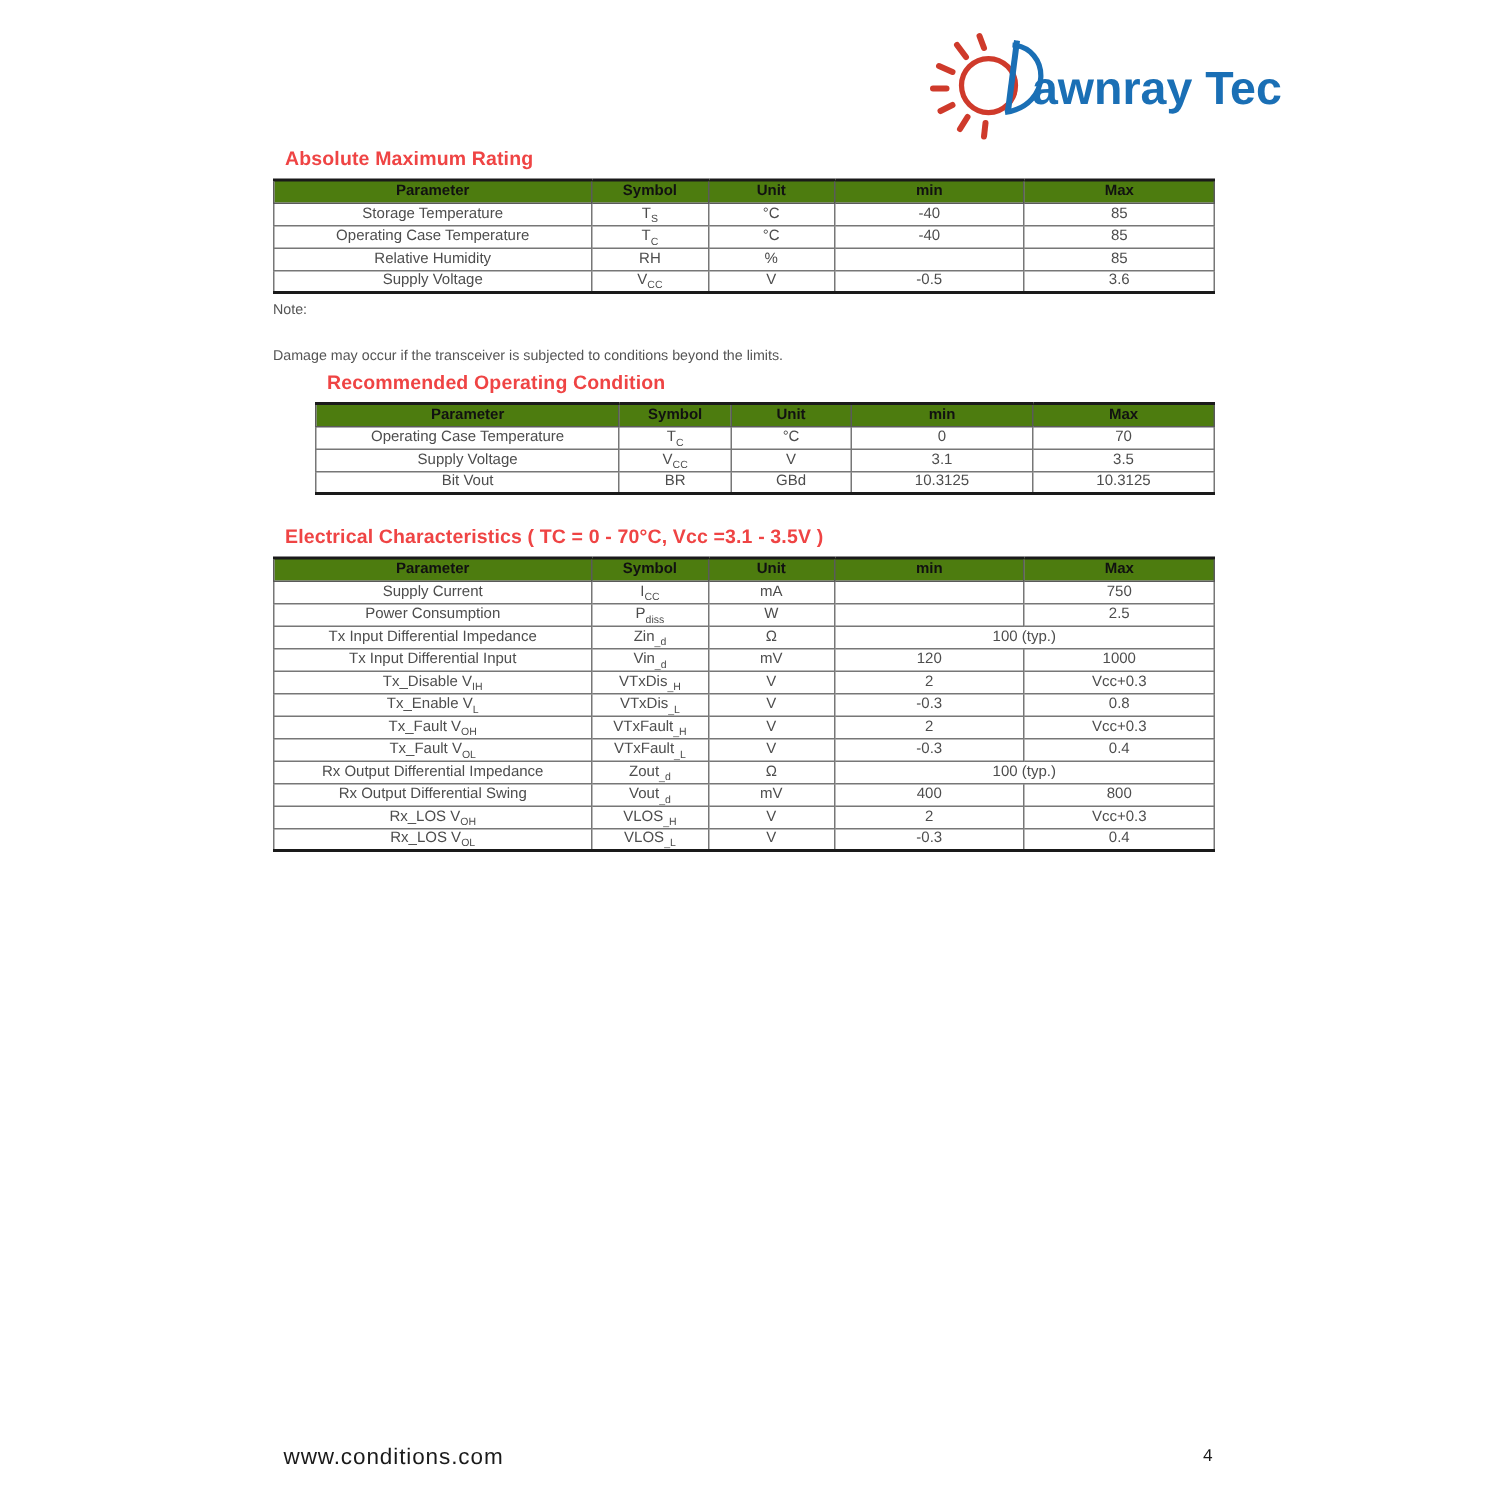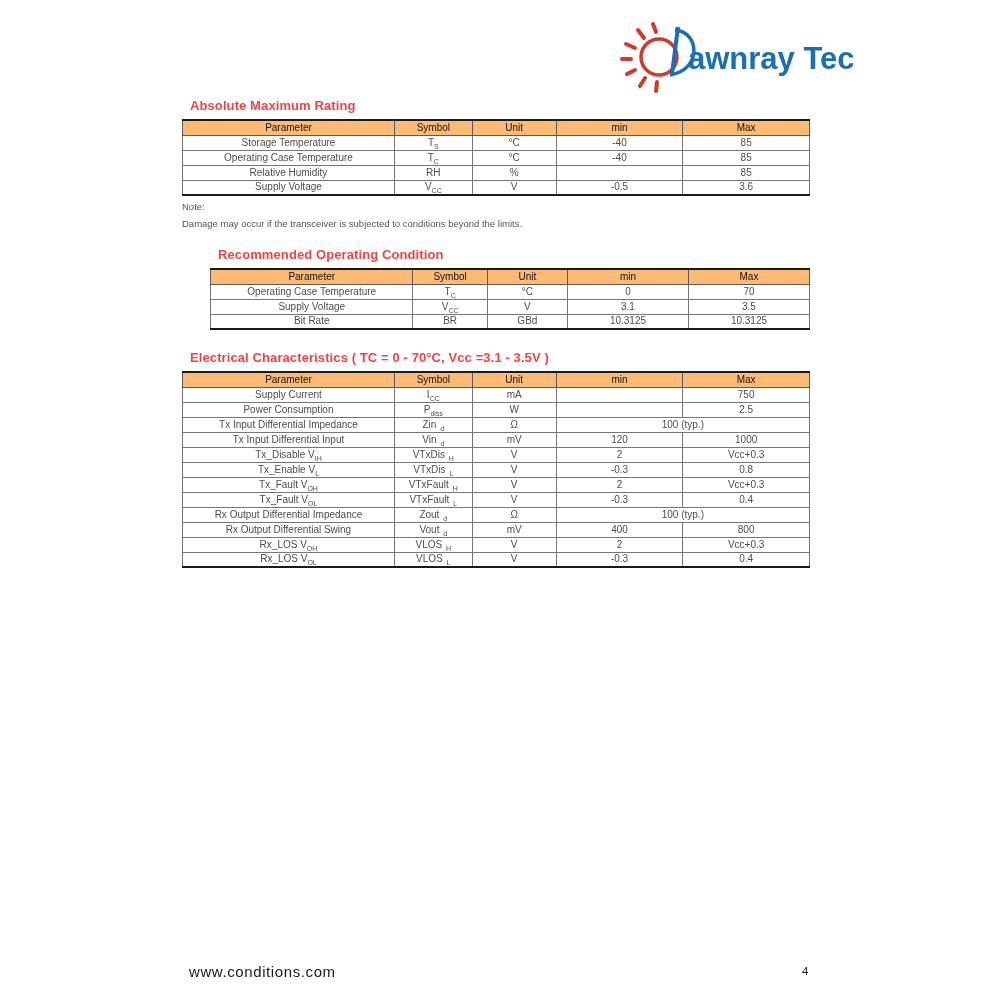--- a/index.html
+++ b/index.html
@@ -20,32 +20,32 @@
     font-size:13px; font-weight:bold; color:#ef4444;
     margin:0 0 6px 8px; letter-spacing:0.1px;
   }
   table { width:100%; border-collapse:collapse; table-layout:fixed; border-bottom:2px solid #1a1a1a; }
   col.c-param { width:33.8%; }
   col.c-symbol { width:12.4%; }
   col.c-unit { width:13.4%; }
   col.c-min { width:20.2%; }
   col.c-max { width:20.2%; }
   th {
-    background:#fdba74; border:1px solid #5a5a5a; border-top:2px solid #1a1a1a;
-    font-size:10px; font-weight:normal; color:#111;
+    background:#4d7c0f; border:1px solid #5a5a5a; border-top:2px solid #1a1a1a;
+    font-size:10px; font-weight:bold; color:#111;
     height:15px; text-align:center; line-height:1;
   }
   td {
     border:1px solid #777; font-size:10px; color:#4d4d4d;
     height:15px; text-align:center; line-height:1; padding:0 3px;
     overflow:hidden; white-space:nowrap;
   }
   sub { font-size:7px; line-height:0; }
   .note-label { margin-top:5px; font-size:9.5px; color:#555; }
-  .note-text  { margin-top:6px; font-size:9.5px; color:#555; }
+  .note-text  { margin-top:20px; font-size:9.5px; color:#555; }
   
   .footer-site {
     position:absolute; left:189px; top:963px;
     font-size:15px; color:#1a1a1a; letter-spacing:0.6px;
   }
   .footer-page {
     position:absolute; left:802px; top:965px;
     font-size:11.5px; color:#1a1a1a;
   }
 </style>
@@ -160,21 +160,21 @@
             <td>70</td>
           </tr>
           <tr>
             <td>Supply Voltage</td>
             <td>V<sub>CC</sub></td>
             <td>V</td>
             <td>3.1</td>
             <td>3.5</td>
           </tr>
           <tr>
-            <td>Bit Rate</td>
+            <td>Bit Vout</td>
             <td>BR</td>
             <td>GBd</td>
             <td>10.3125</td>
             <td>10.3125</td>
           </tr>
         </tbody>
     </table>
   </div>
 
   <div class="section sec-3">

